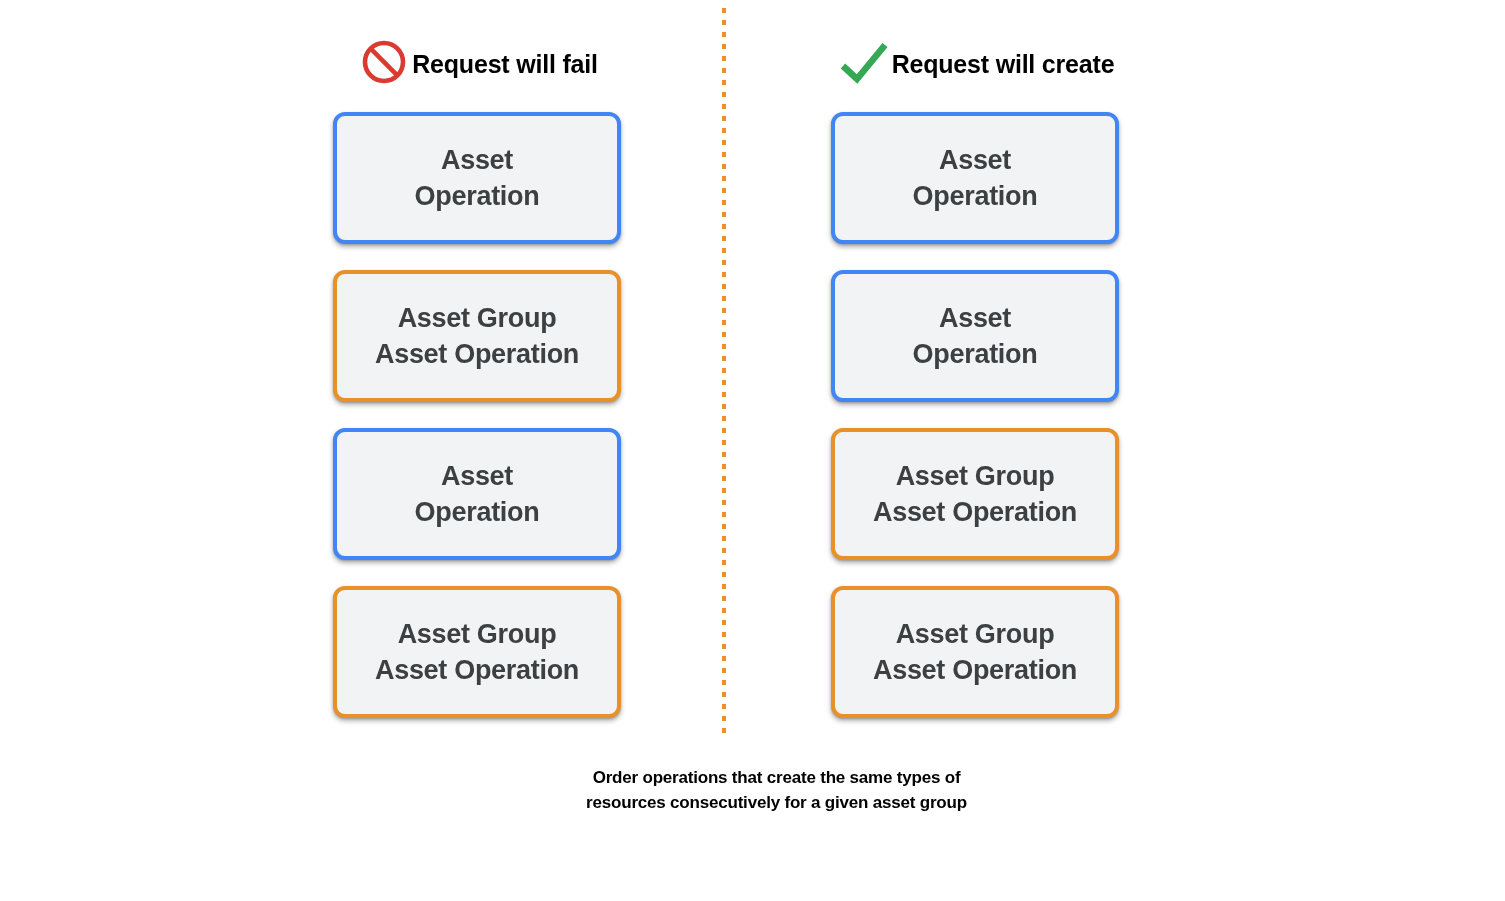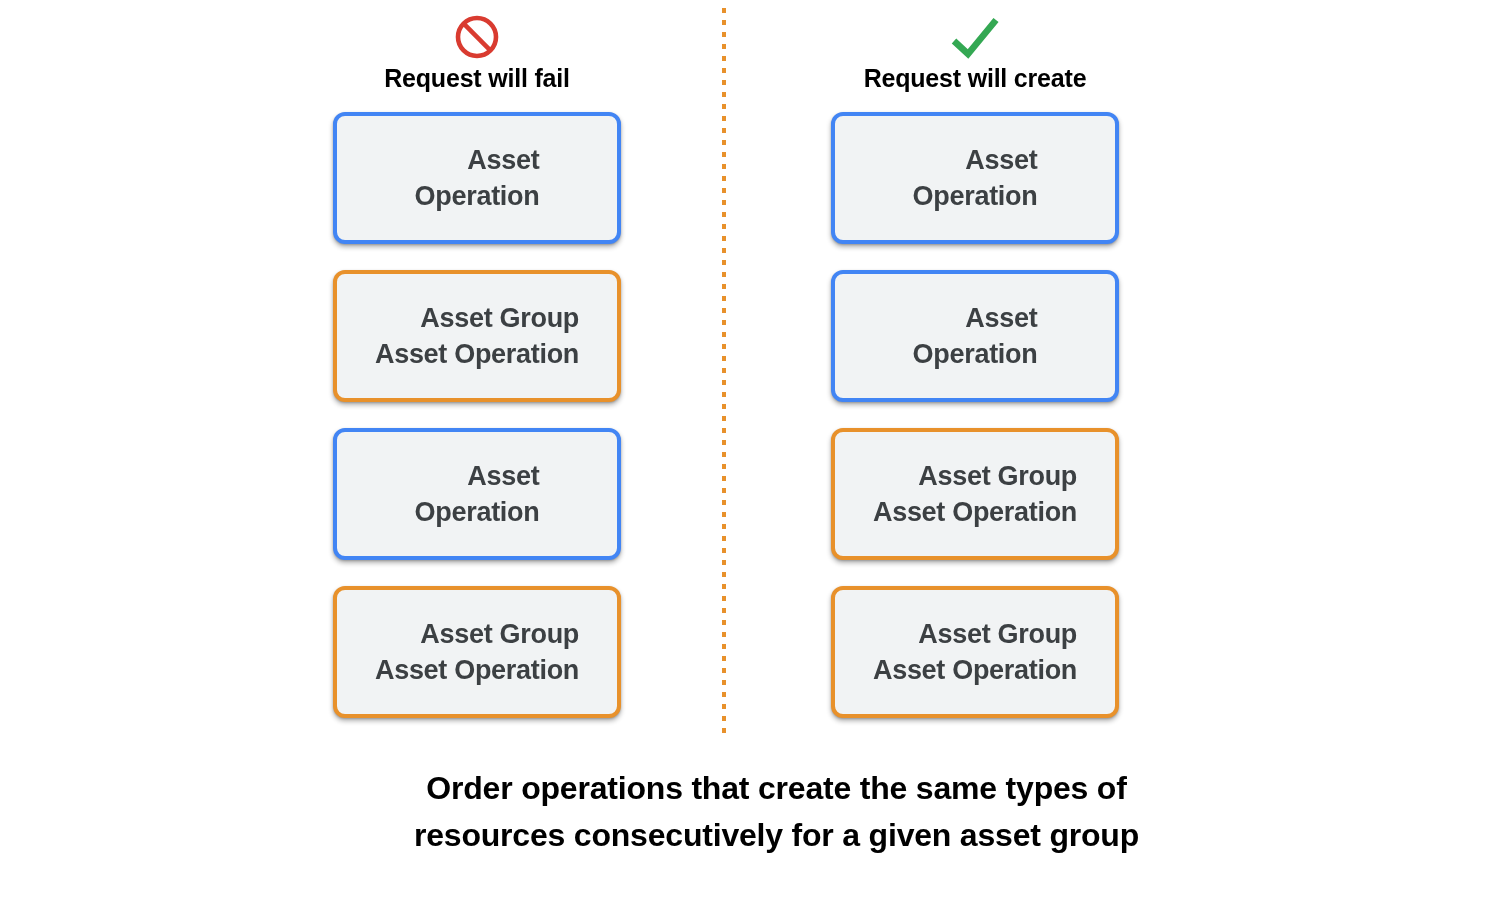--- a/index.html
+++ b/index.html
@@ -40,21 +40,21 @@
     display: flex;
     flex-direction: column;
     align-items: center;
   }
   .column.left  { left: 327px; }
   .column.right { left: 825px; }
 
   
   .col-header {
     display: flex;
-    flex-direction: column;
+    flex-direction: row;
     align-items: center;
     height: 112px;
     justify-content: flex-start;
     padding-top: 12px;
     box-sizing: border-box;
   }
   .status-icon {
     width: 56px;
     height: 50px;
     display: flex;
@@ -94,31 +94,30 @@
   }
   .card.blue   { border-color: #4285F4; }
   .card.orange { border-color: #E8912B; }
   .card-label {
     font-size: 27px;
     font-weight: bold;
     color: #3C4043;
     line-height: 1.34;
     letter-spacing: -0.3px;
     white-space: pre-line;
-    text-align: right;
   }
 
   
   .caption {
     position: absolute;
     left: 0;
     right: 0;
     top: 765px;
     text-align: center;
-    font-size: 32px;
+    font-size: 17px;
     font-weight: bold;
     color: #000000;
     line-height: 1.48;
     letter-spacing: -0.2px;
     white-space: pre-line;
     margin-left: 48px;
   }
 </style>
 </head>
 <body>

